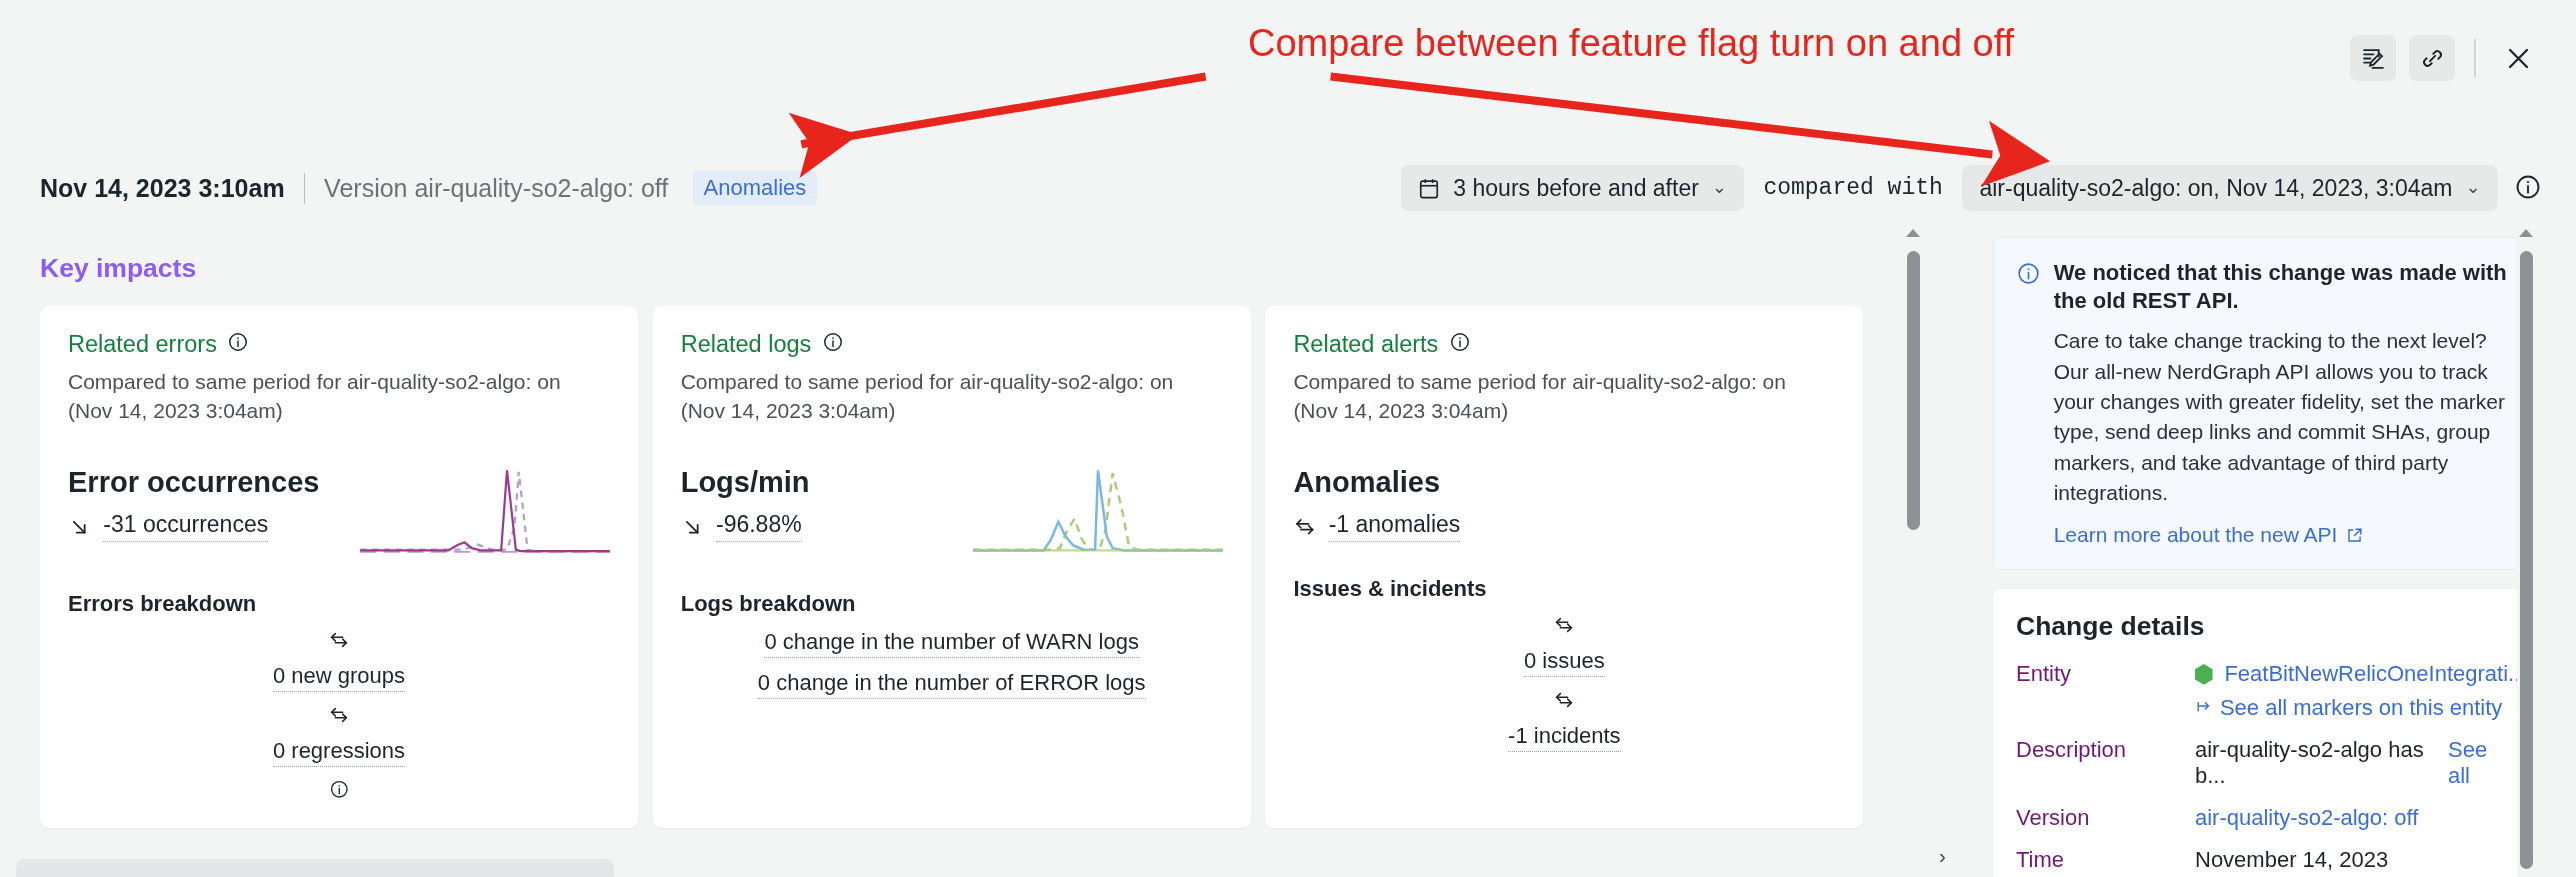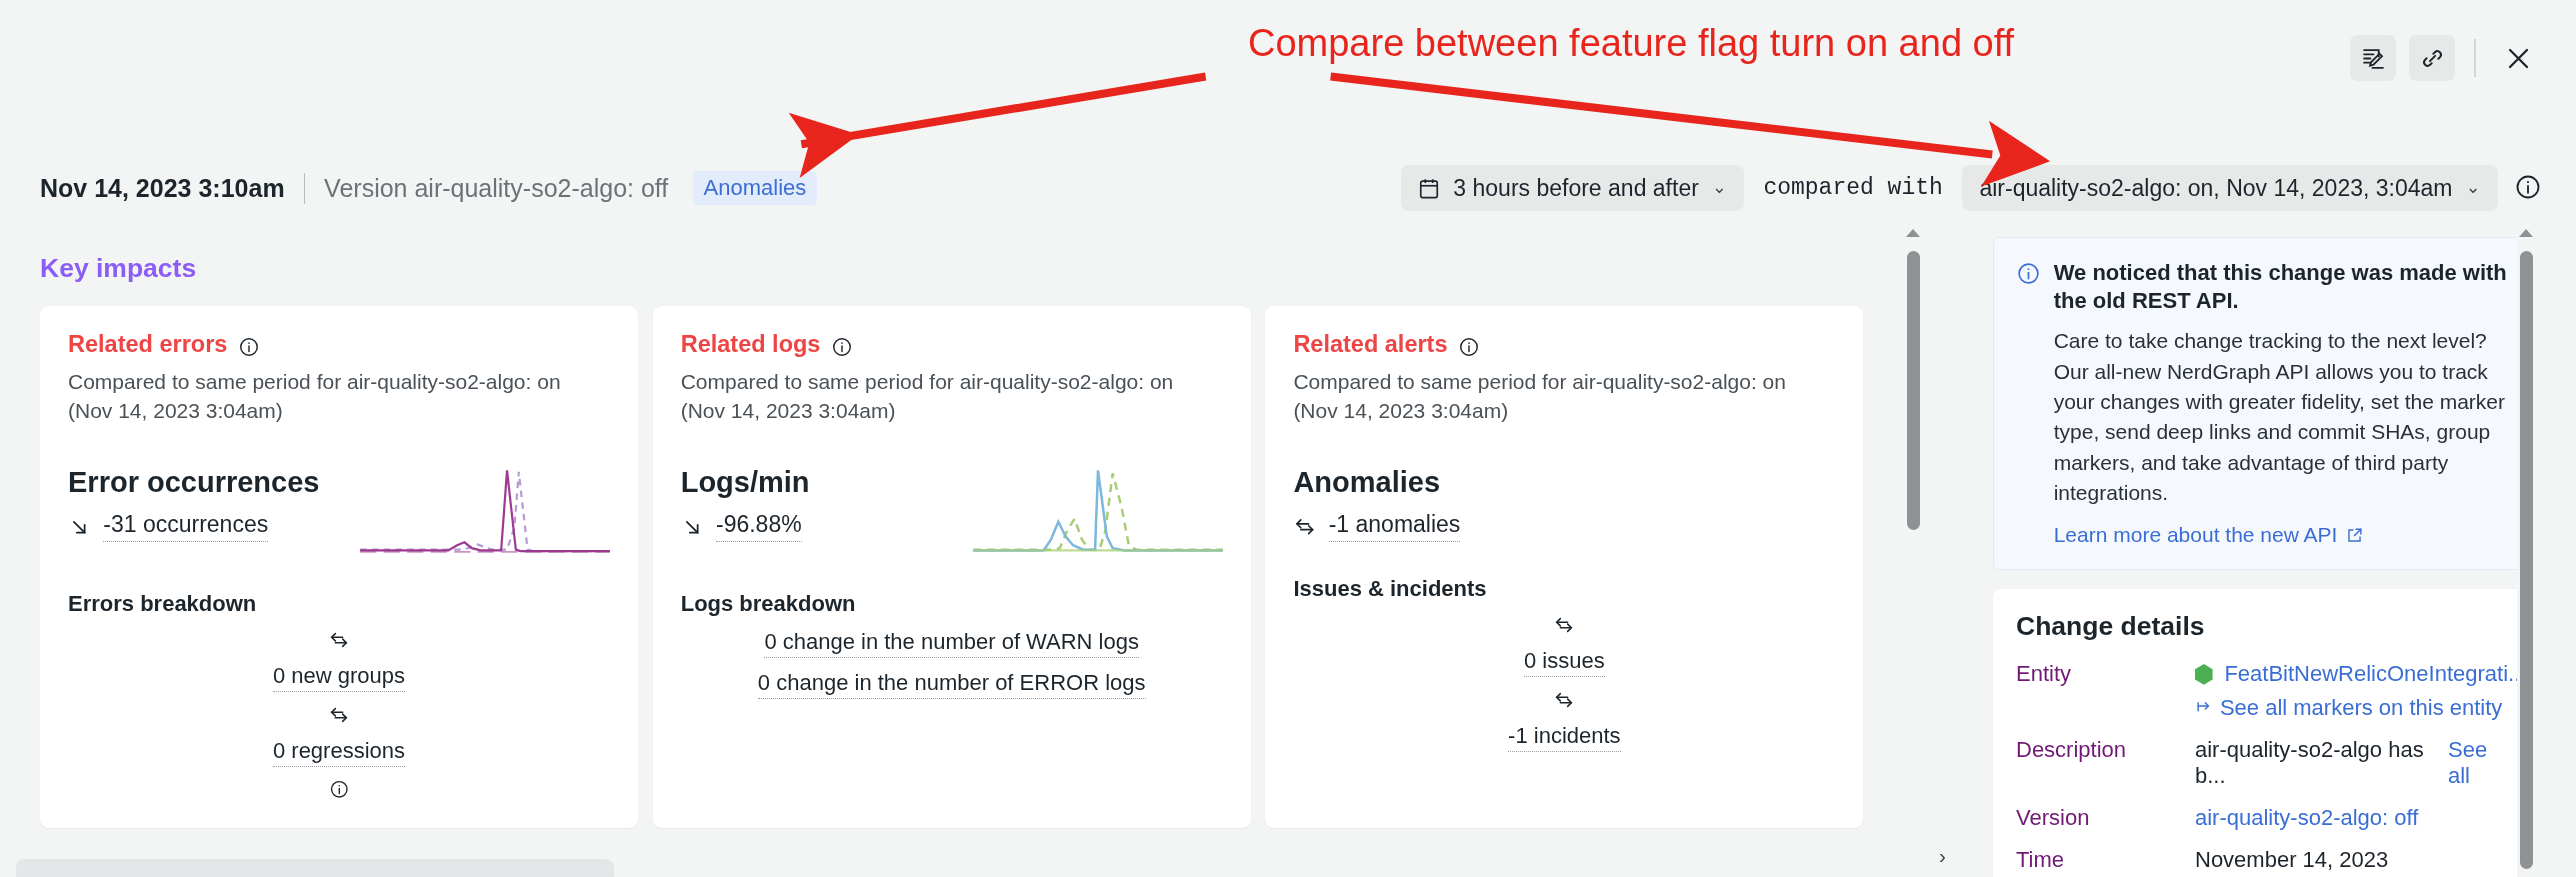--- a/index.html
+++ b/index.html
@@ -90,22 +90,22 @@
   .cards {
     display: flex; gap: 14.7px; margin: 22px 0 0 40px;
   }
   .card {
     background: #fff; border-radius: 8.8px;
     width: 598px; padding: 25px 28px 29px 28px;
     position: relative;
     box-shadow: 0 0.7px 1.5px rgba(0,0,0,.06);
   }
   .card-link {
-    color: #ef4444; font-size: 23.5px; font-weight: bold;
-    display: inline-flex; align-items: flex-end; gap: 10.3px;
+    color: #15803d; font-size: 23.5px; font-weight: normal;
+    display: inline-flex; align-items: flex-start; gap: 10.3px;
   }
   .card-sub {
     font-size: 21px; color: #4a5157; line-height: 1.36;
     margin-top: 10.3px; max-width: 515px;
   }
   .metric-block {
     display: flex; align-items: flex-start; justify-content: space-between;
     margin-top: 38px;
   }
   .metric-left { padding-top: 2.9px; }

